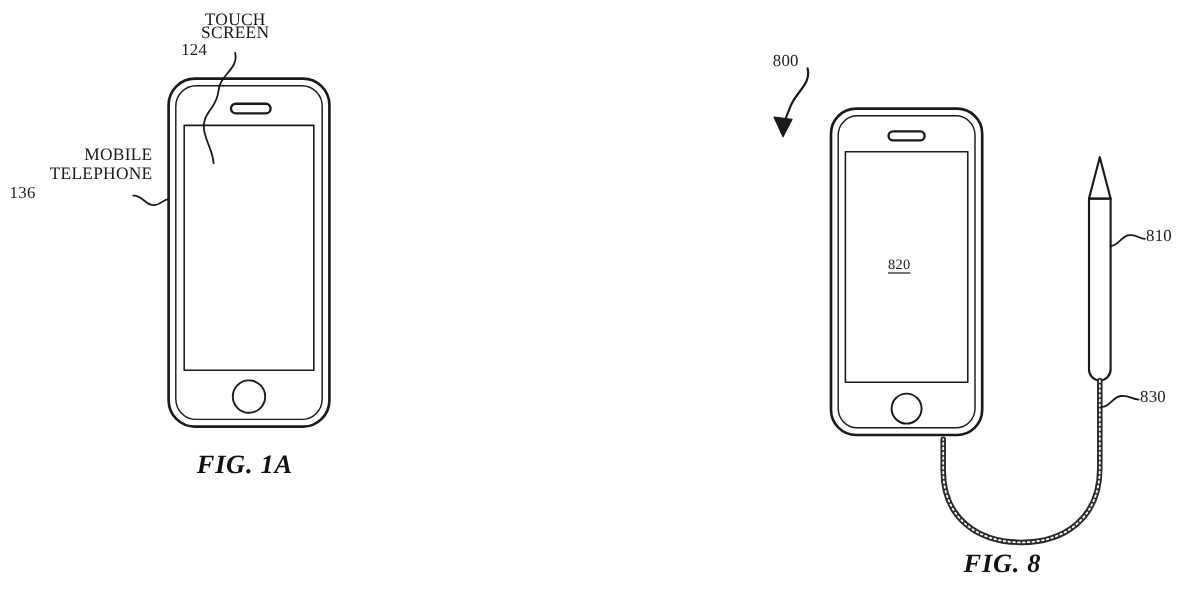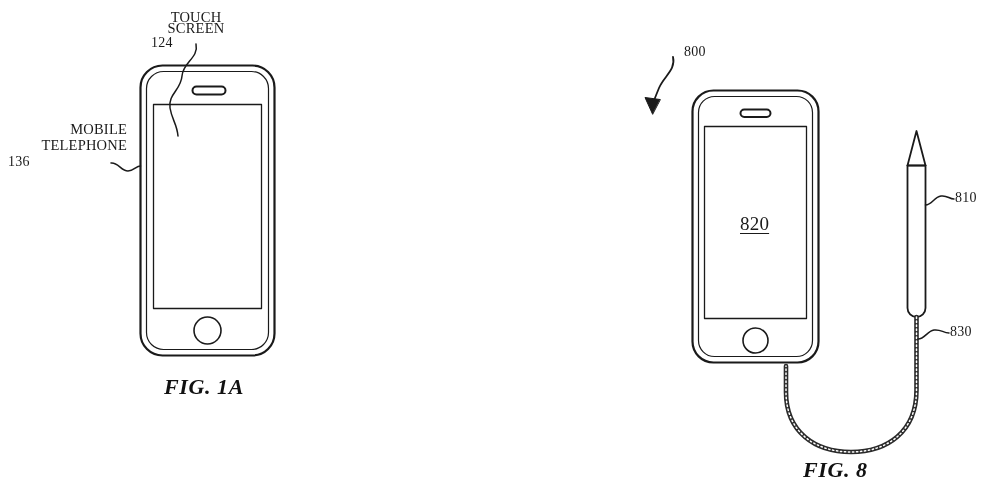--- a/index.html
+++ b/index.html
@@ -39,21 +39,21 @@
   .lbl-caps {
     font-size: 14.5px;
     text-align: center;
     font-weight: 400;
   }
   .lbl-num {
     font-size: 14px;
     font-weight: 400;
   }
   .lbl-num-u {
-    font-size: 19px;
+    font-size: 12px;
     font-weight: 400;
     text-decoration: underline;
     text-underline-offset: 2.5px;
   }
   .fig-cap {
     position: absolute;
     font-family: "Liberation Serif", "DejaVu Serif", serif;
     font-style: italic;
     font-weight: bold;
     font-size: 22px;
@@ -126,21 +126,21 @@
   <div class="lbl lbl-caps" style="left:151px; top:10px; width:90px;">TOUCH</div>
   <div class="lbl lbl-caps" style="left:151px; top:21px; width:90px;text-align:center;">SCREEN</div>
   <div class="lbl lbl-num" style="left:151px; top:35px; width:90px; text-align:left;">124</div>
 
   <div class="lbl lbl-caps" style="left:15px; top:122px; width:112px; text-align:right;">MOBILE</div>
   <div class="lbl lbl-caps" style="left:8px; top:138px; width:119px; text-align:right;">TELEPHONE</div>
   <div class="lbl lbl-num" style="left:8px; top:154px; width:100px; text-align:left;">136</div>
 
   <div class="fig-cap" style="left:164px; top:374px;">FIG. 1A</div>
 
-  <div class="lbl lbl-num" style="left:684px; top:44px;">800</div>
+  <div class="lbl lbl-num" style="left:644px; top:44px;">800</div>
 
   <div class="lbl lbl-num" style="left:955px; top:190px;">810</div>
 
   <div class="lbl lbl-num-u" style="left:740px; top:214px;">820</div>
 
   <div class="lbl lbl-num" style="left:950px; top:324px;text-align:right;">830</div>
 
   <div class="fig-cap" style="left:803px; top:457px;">FIG. 8</div>
 
 </div>

